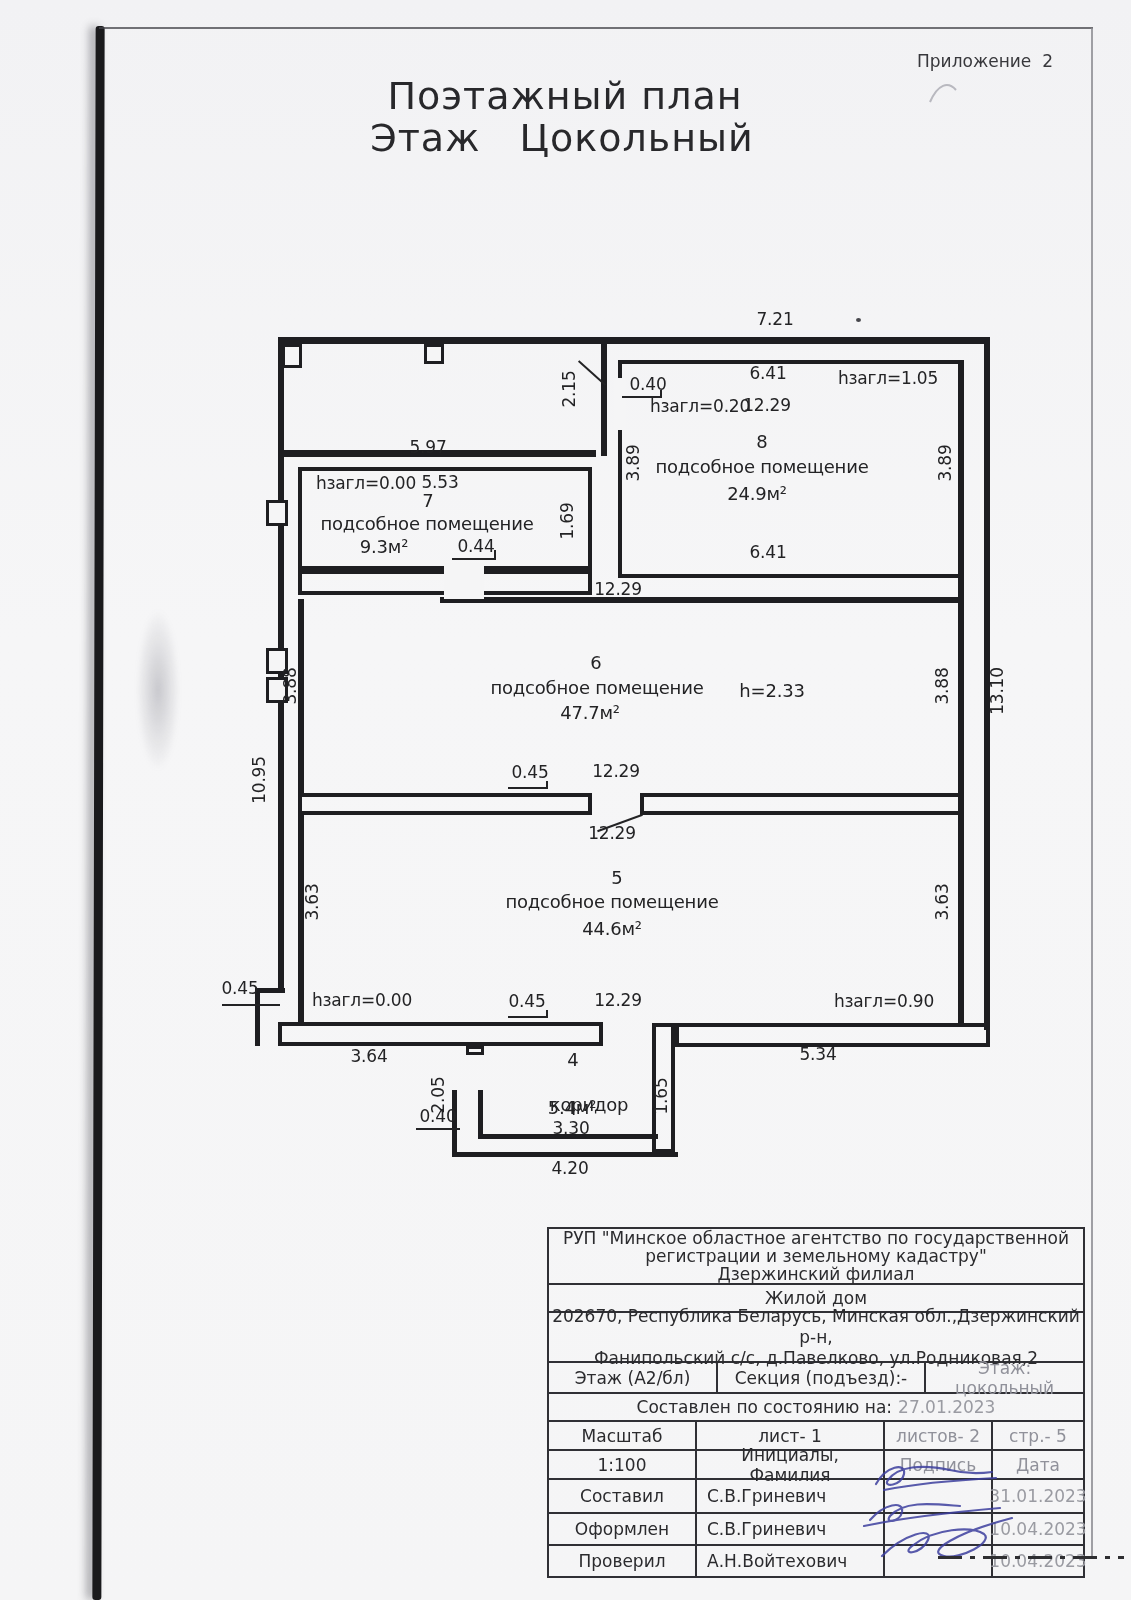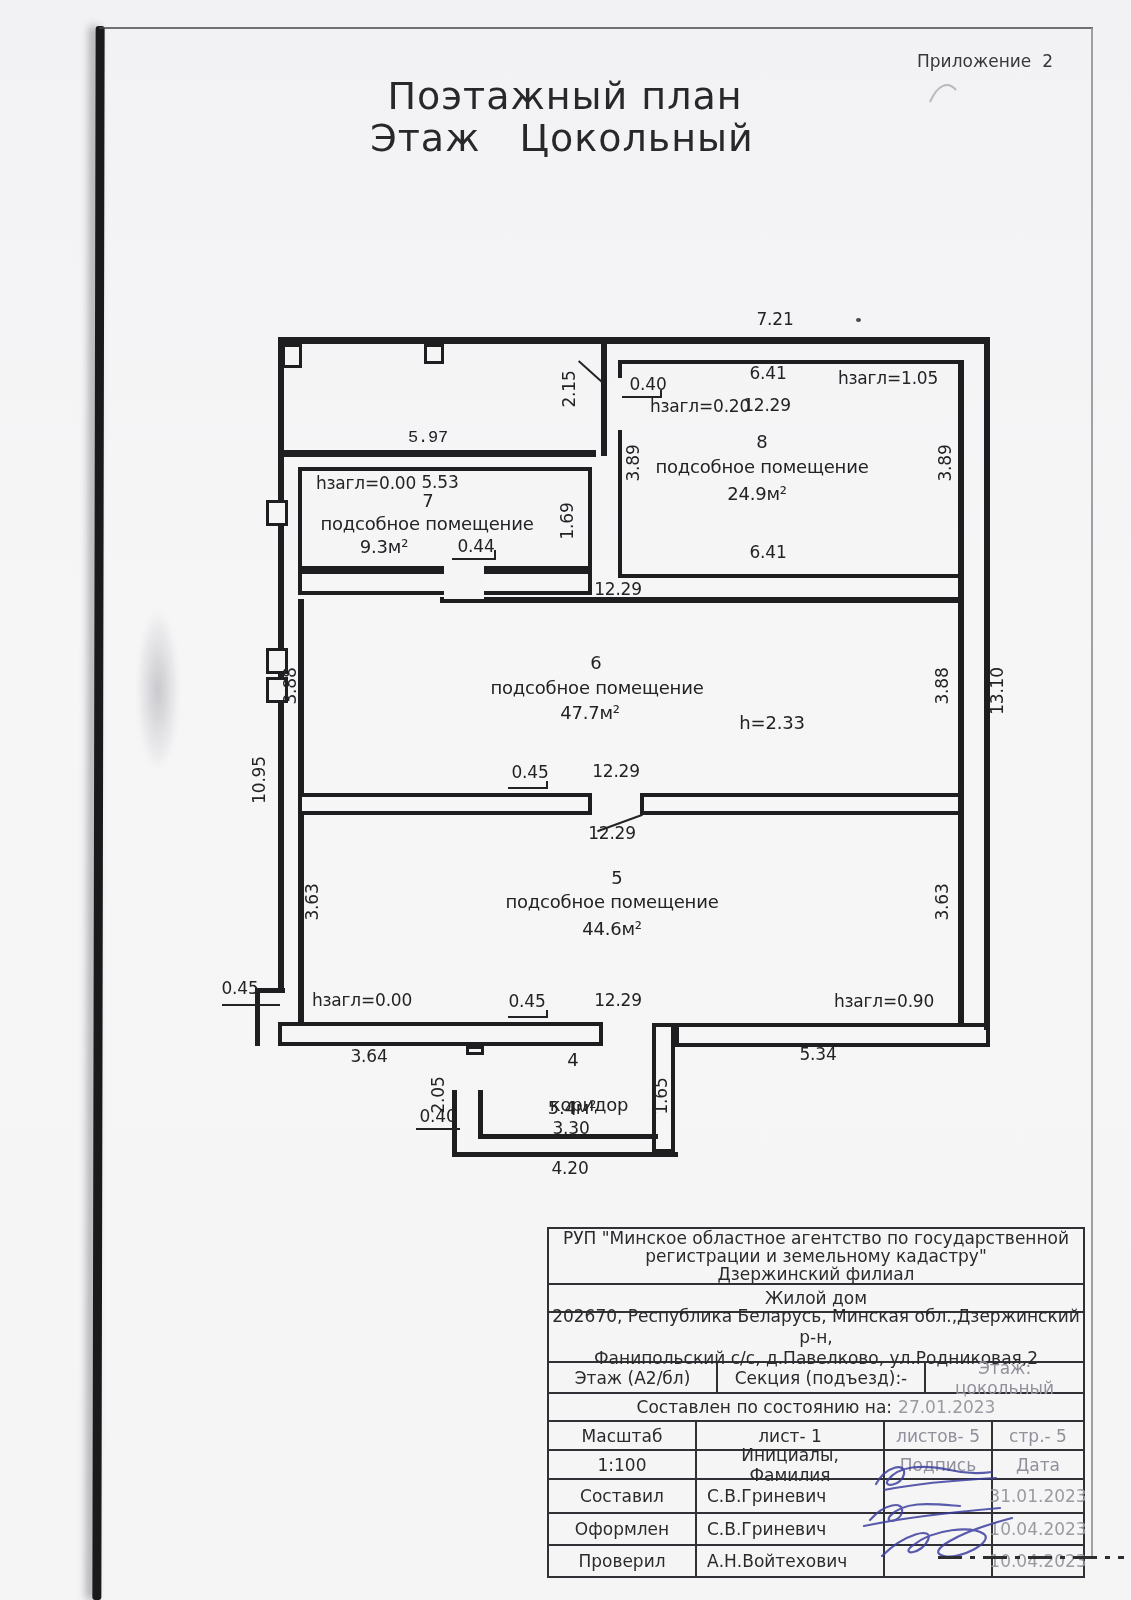--- a/index.html
+++ b/index.html
@@ -105,39 +105,39 @@
       <div class="mark" style="left: 416px; top: 1128px; width: 44px; height: 2px;"></div>
       <div class="mark" style="left: 574px; top: 372px; width: 36px; height: 2px; transform: rotate(42deg);"></div>
       <div class="mark" style="left: 596px; top: 822px; width: 48px; height: 2px; transform: rotate(-20deg);"></div>
       <div class="plabel" style="left: 775px; top: 319px;">7.21</div>
       <div class="plabel" style="left: 768px; top: 373px;">6.41</div>
       <div class="plabel" style="left: 888px; top: 378px;">hзагл=1.05</div>
       <div class="plabel" style="left: 648px; top: 384px;">0.40</div>
       <div class="plabel" style="left: 700px; top: 406px;">hзагл=0.20</div>
       <div class="plabel" style="left: 767px; top: 405px;">12.29</div>
       <div class="plabel vert" style="left: 569px; top: 389px;">2.15</div>
-      <div class="plabel" style="left: 428px; top: 437px; font-family: Liberation Mono, monospace;">5.97</div>
+      <div class="plabel" style="left: 428px; top: 447px;">5.97</div>
       <div class="plabel" style="left: 366px; top: 483px;">hзагл=0.00</div>
       <div class="plabel" style="left: 440px; top: 482px;">5.53</div>
       <div class="plabel" style="left: 428px; top: 500px; font-size: 18px;">7</div>
       <div class="plabel" style="left: 427px; top: 523px; font-size: 18px;">подсобное помещение</div>
       <div class="plabel" style="left: 384px; top: 546px; font-size: 18px;">9.3м²</div>
       <div class="plabel" style="left: 476px; top: 546px;">0.44</div>
       <div class="plabel vert" style="left: 567px; top: 521px;">1.69</div>
       <div class="plabel" style="left: 762px; top: 441px; font-size: 18px;">8</div>
       <div class="plabel" style="left: 762px; top: 466px; font-size: 18px;">подсобное помещение</div>
       <div class="plabel" style="left: 757px; top: 493px; font-size: 18px;">24.9м²</div>
       <div class="plabel vert" style="left: 633px; top: 463px;">3.89</div>
       <div class="plabel vert" style="left: 945px; top: 463px;">3.89</div>
       <div class="plabel" style="left: 768px; top: 552px;">6.41</div>
       <div class="plabel" style="left: 618px; top: 589px;">12.29</div>
       <div class="plabel" style="left: 596px; top: 662px; font-size: 18px;">6</div>
       <div class="plabel" style="left: 597px; top: 687px; font-size: 18px;">подсобное помещение</div>
       <div class="plabel" style="left: 590px; top: 712px; font-size: 18px;">47.7м²</div>
-      <div class="plabel" style="left: 772px; top: 690px; font-size: 18px; margin-top: 32px;">h=2.33</div>
+      <div class="plabel" style="left: 772px; top: 690px; font-size: 18px;">h=2.33</div>
       <div class="plabel vert" style="left: 290px; top: 686px;">3.88</div>
       <div class="plabel vert" style="left: 942px; top: 686px;">3.88</div>
       <div class="plabel vert" style="left: 997px; top: 691px;">13.10</div>
       <div class="plabel vert" style="left: 259px; top: 780px;">10.95</div>
       <div class="plabel" style="left: 530px; top: 772px;">0.45</div>
       <div class="plabel" style="left: 616px; top: 771px;">12.29</div>
       <div class="plabel" style="left: 612px; top: 833px;">12.29</div>
       <div class="plabel" style="left: 617px; top: 877px; font-size: 18px;">5</div>
       <div class="plabel" style="left: 612px; top: 901px; font-size: 18px;">подсобное помещение</div>
       <div class="plabel" style="left: 612px; top: 928px; font-size: 18px;">44.6м²</div>
@@ -184,21 +184,21 @@
     </div>
     <div class="tb-row" style="height:26px;">
       <div class="tb-cell" style="width:100%;gap:6px;">
         <span>Составлен по состоянию на:</span>
         <span class="dim-date">27.01.2023</span>
       </div>
     </div>
     <div class="tb-row" style="height:27px;">
       <div class="tb-cell" style="width:146px;">Масштаб</div>
       <div class="tb-cell" style="width:188px;">лист- 1</div>
-      <div class="tb-cell faded" style="width:108px;">листов- 5</div>
+      <div class="tb-cell faded" style="width:108px;">листов- 2</div>
       <div class="tb-cell faded" style="width:92px;">стр.- 5</div>
     </div>
     <div class="tb-row" style="height:27px;">
       <div class="tb-cell" style="width:146px;border-radius:11px;">1:100</div>
       <div class="tb-cell" style="width:188px;">Инициалы, Фамилия</div>
       <div class="tb-cell faded" style="width:108px;">Подпись</div>
       <div class="tb-cell faded" style="width:92px;">Дата</div>
     </div>
     <div class="tb-row" style="height:32px;">
       <div class="tb-cell" style="width:146px;">Составил</div>

